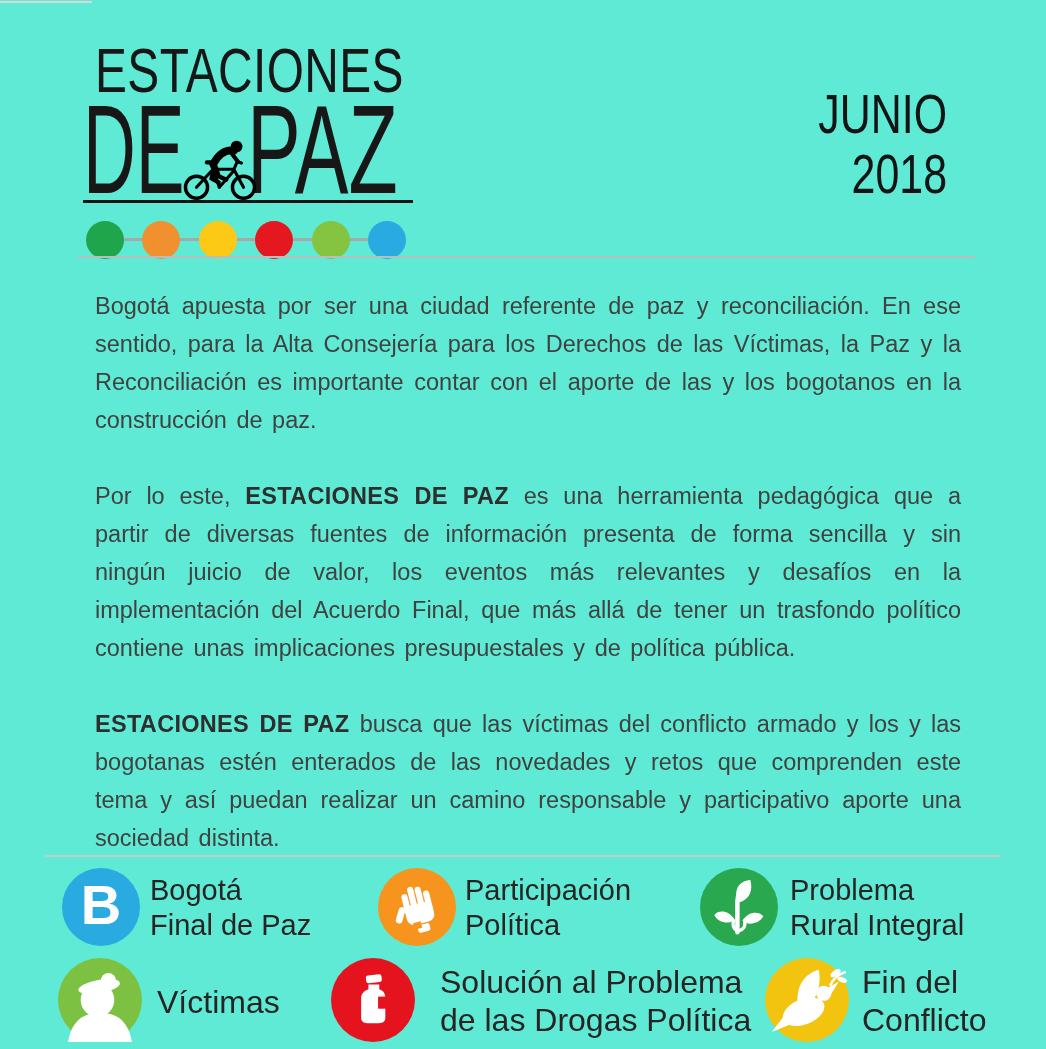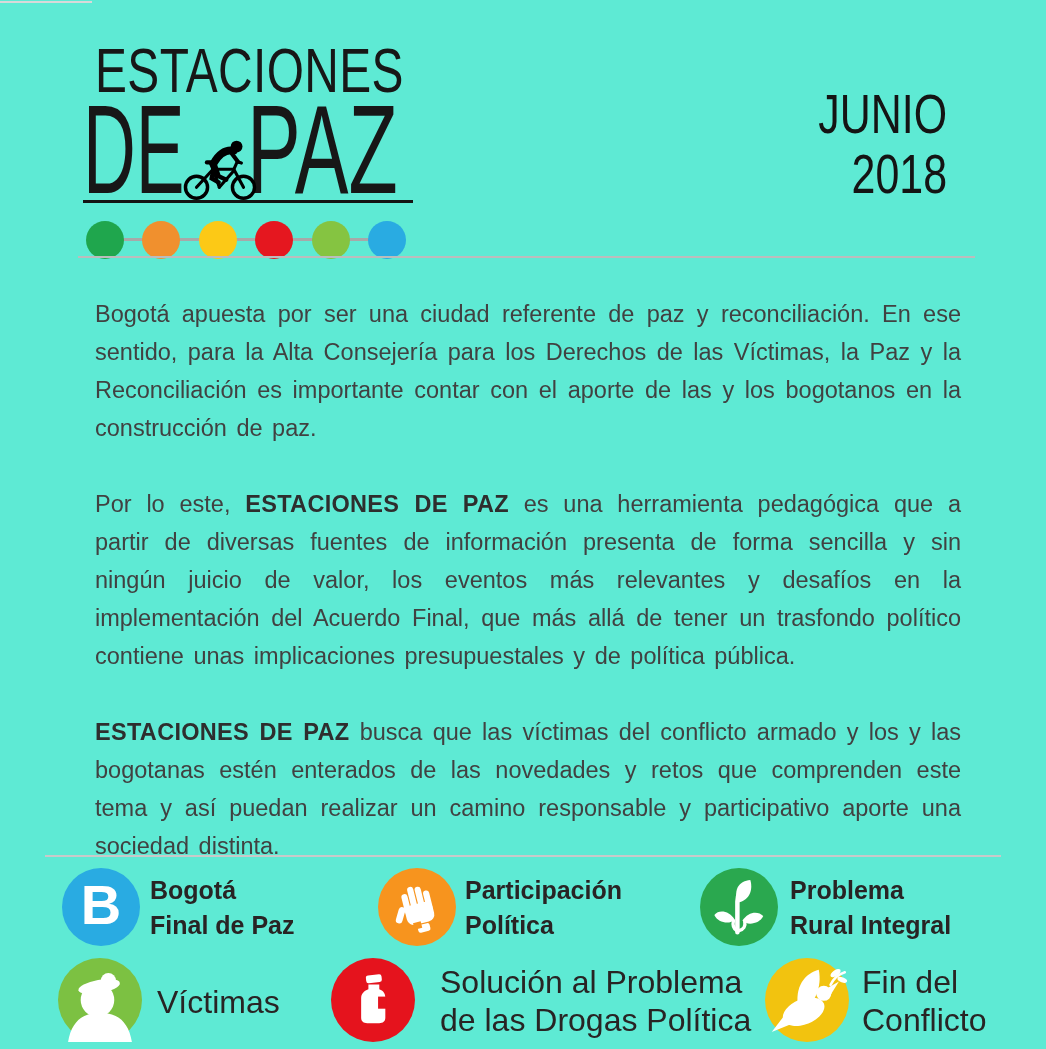--- a/index.html
+++ b/index.html
@@ -26,40 +26,40 @@
   .header-rule{position:absolute;left:78px;top:256px;width:897px;height:2px;background:#bcbcbc;}
   .date-block{
     position:absolute;right:99px;top:84px;text-align:right;font-size:55px;line-height:60px;
     color:#141414;transform:scaleX(0.78);transform-origin:top right;white-space:nowrap;
   }
   
   .article{
     position:absolute;left:95px;top:287px;width:866px;
     font-size:23.5px;line-height:38px;color:#414141;text-align:justify;word-spacing:3px;
   }
-  .article p{margin:8px 0 38px 0;}
+  .article p{margin:0 0 38px 0;}
   .article b{font-weight:bold;color:#2e2e2e;letter-spacing:.3px;}
   
   .footer-rule{position:absolute;left:45px;top:855px;width:956px;height:2px;background:#c9c9c9;}
   .badge-circle{
     position:absolute;border-radius:50%;display:flex;align-items:center;justify-content:center;
   }
   .r1{width:78px;height:78px;top:868px;}
   .r2{width:84px;height:84px;top:958px;}
   .c-bogota{left:62px;}  .c-part{left:378px;} .c-reforma{left:700px;}
   .c-vict{left:58px;}    .c-drogas{left:331px;} .c-fin{left:765px;}
   .badge-circle svg{width:72%;height:72%;}
   .b-letter{
     color:#ffffff;font-size:56px;font-weight:bold;line-height:1;font-family:"Liberation Sans",sans-serif;
     transform:translateY(-2px);
   }
   .badge-label{
     position:absolute;color:#28二424;color:#282424;white-space:nowrap;font-family:"Liberation Sans",sans-serif;
   }
-  .lbl-r1{font-size:25px;line-height:35px;top:873px;font-weight:bold;}
+  .lbl-r1{font-size:29px;line-height:35px;top:873px;}
   .lbl-r2{font-size:32px;line-height:38px;top:963px;}
   .l-bogota{left:150px;} .l-part{left:465px;} .l-reforma{left:790px;}
   .l-vict{left:157px;top:983px;} .l-drogas{left:432px;margin-left:8px;} .l-fin{left:862px;}
 </style>
 </head>
 <body>
 
 <div id="page">
 
   <div class="hairline"></div>

